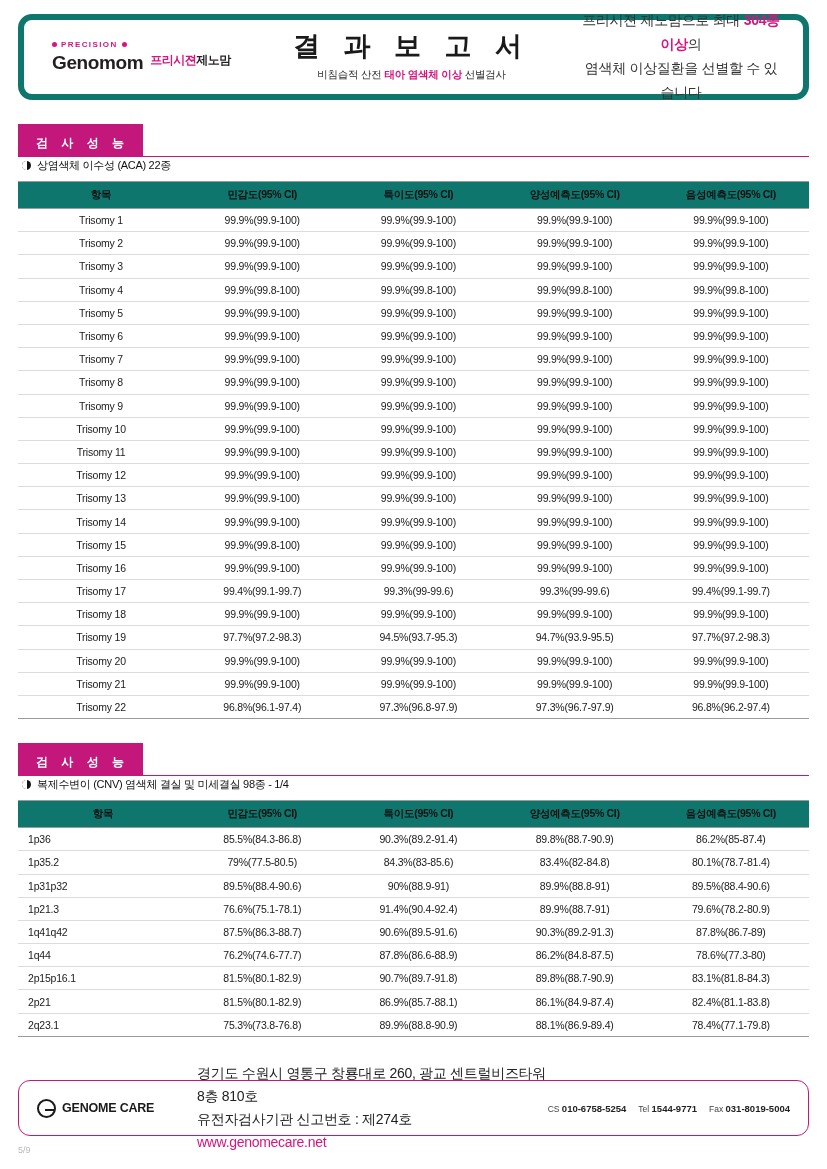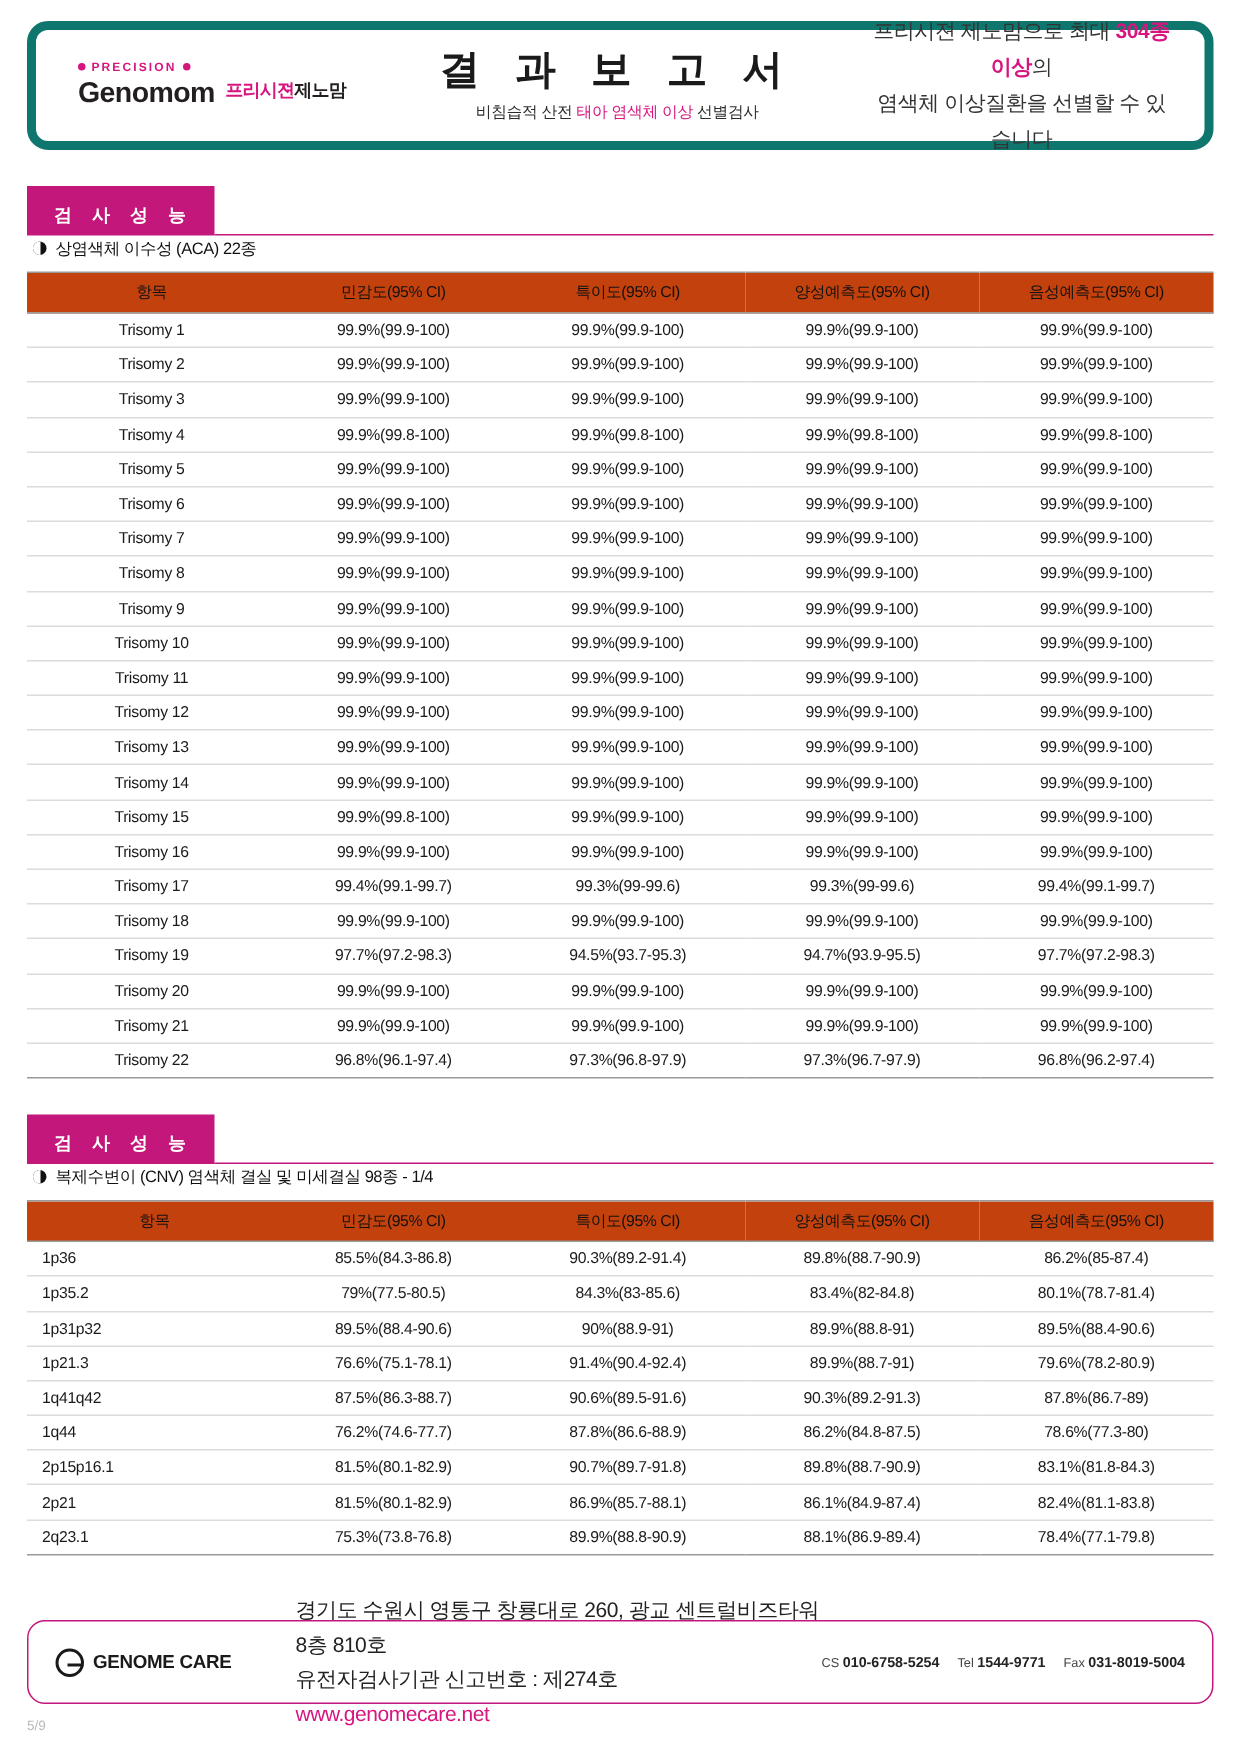--- a/index.html
+++ b/index.html
@@ -66,21 +66,21 @@
     letter-spacing: 8px;
     color: #1a1a1a;
     line-height: 1.1;
   }
   .doc-sub {
     margin-top: 7px;
     font-size: 10.5px;
     color: #2b2b2b;
     letter-spacing: -0.2px;
   }
-  .doc-sub .hl { color: #d6157f; font-weight: normal; }
+  .doc-sub .hl { color: #d6157f; font-weight: bold; }
   .header-note {
     width: 200px;
     text-align: center;
     font-size: 14px;
     line-height: 1.7;
     color: #333;
     letter-spacing: -0.3px;
   }
   .header-note .hl { color: #d6157f; font-weight: bold; }
 
@@ -132,25 +132,25 @@
   }
 
   
   table.data {
     width: 100%;
     border-collapse: collapse;
     margin-top: 8px;
     font-size: 10.5px;
   }
   table.data thead th {
-    background: #c2410c;
+    background: #0f766e;
     border-top: 1px solid #9a9a9a;
     border-bottom: 1px solid #9a9a9a;
     padding: 6px 0;
-    font-weight: normal;
+    font-weight: bold;
     color: #111;
     font-size: 10.5px;
     letter-spacing: -0.3px;
   }
   table.data tbody td {
     border-bottom: 1px solid #dcdcdc;
     padding: 5.1px 4px;
     text-align: center;
     color: #1a1a1a;
     letter-spacing: -0.2px;

